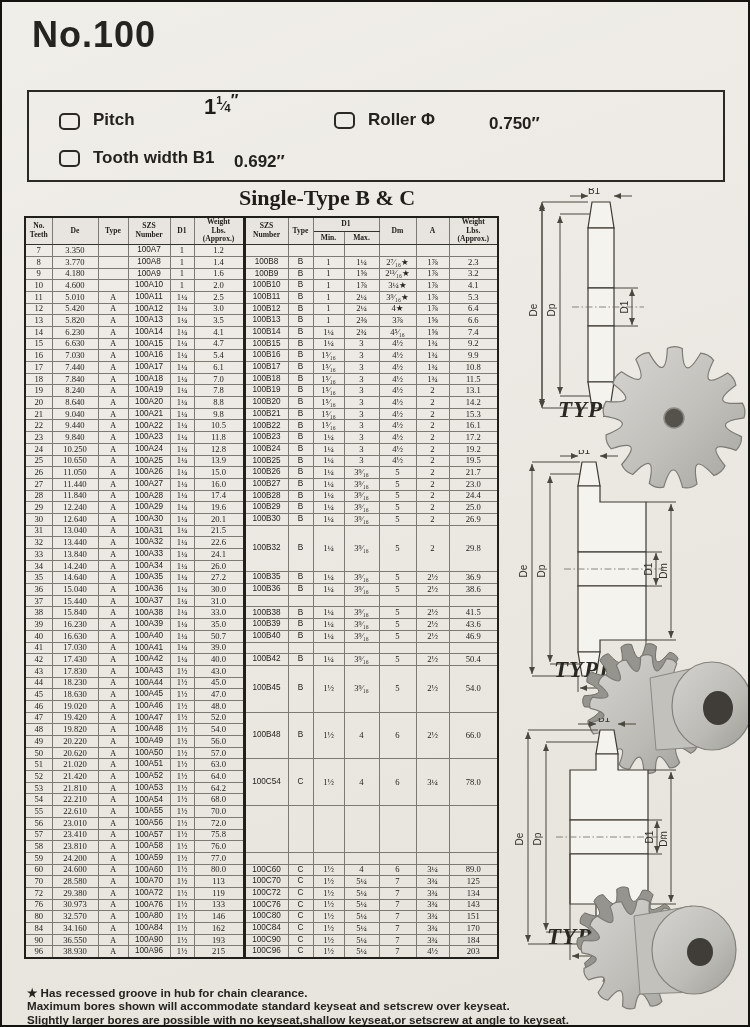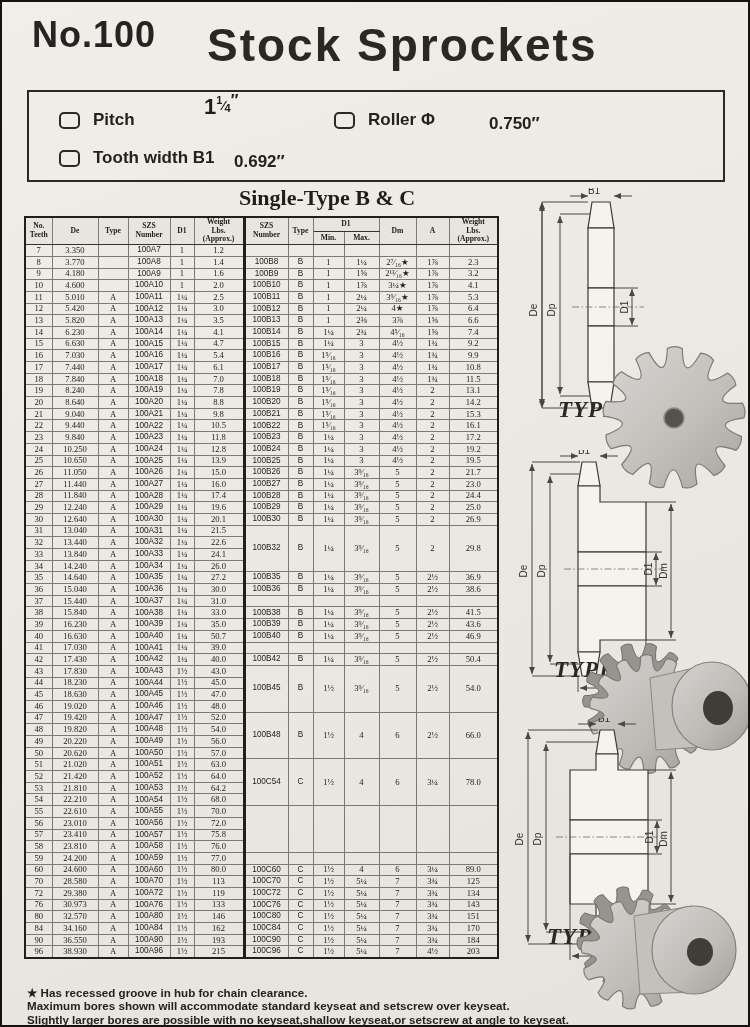--- a/index.html
+++ b/index.html
@@ -11,21 +11,21 @@
   }
   
   #catalog-no{position:absolute;left:30px;top:12px;font-size:36px;font-weight:700;letter-spacing:1px;color:#262420;}
   #page-title{position:absolute;left:205px;top:16px;font-size:46px;font-weight:700;letter-spacing:2px;color:#2a2823;}
   
   #spec-box{position:absolute;left:25px;top:88px;width:698px;height:92px;border:2px solid #2b2924;box-sizing:border-box;}
   .spec-item{position:absolute;display:flex;align-items:center;}
   .cbx{display:inline-block;width:17px;height:13px;border:2px solid #2b2924;border-radius:5px;background:transparent;}
   .spec-label{font-size:17px;font-weight:700;margin-left:13px;color:#24221e;}
   .spec-value{font-size:17px;font-weight:700;color:#24221e;}
-  #pitch-item{left:30px;top:18px;}
+  #pitch-item{left:30px;top:18px;align-items:flex-end;}
   #roller-item{left:305px;top:18px;}
   #tooth-item{left:30px;top:56px;}
   #pitch-value{position:absolute;left:175px;top:0;font-weight:700;}
   .pv-whole{font-size:22px;}
   .pv-frac{font-size:13px;vertical-align:4px;}
   .pv-frac sup{font-size:11px;vertical-align:6px;}
   .pv-frac sub{font-size:11px;vertical-align:-2px;}
   .pv-unit{font-size:16px;vertical-align:8px;}
   #roller-value{position:absolute;left:460px;top:22px;}
   #tooth-value{position:absolute;left:205px;top:60px;}
@@ -55,21 +55,20 @@
   .dimline{stroke:#4a473f;stroke-width:1;fill:none;}
   .outline{stroke:#3c3933;stroke-width:1.2;fill:#f5f3ee;}
   .ctr{stroke:#6d6a62;stroke-width:.8;stroke-dasharray:7 2.5 1.5 2.5;fill:none;}
 </style>
 </head>
 <body>
 
 <div id="page">
 
   <div id="catalog-no">No.100</div>
-  <div id="page-title">Stock Sprockets</div>
 
   <div id="spec-box">
     <div class="spec-item" id="pitch-item">
       <span class="cbx"></span>
       <span class="spec-label">Pitch</span>
     </div>
     <div id="pitch-value">
       <span class="pv-whole">1</span><span class="pv-frac"><sup>1</sup>⁄<sub>4</sub></span><span class="pv-unit">″</span>
     </div>
     <div class="spec-item" id="roller-item">

